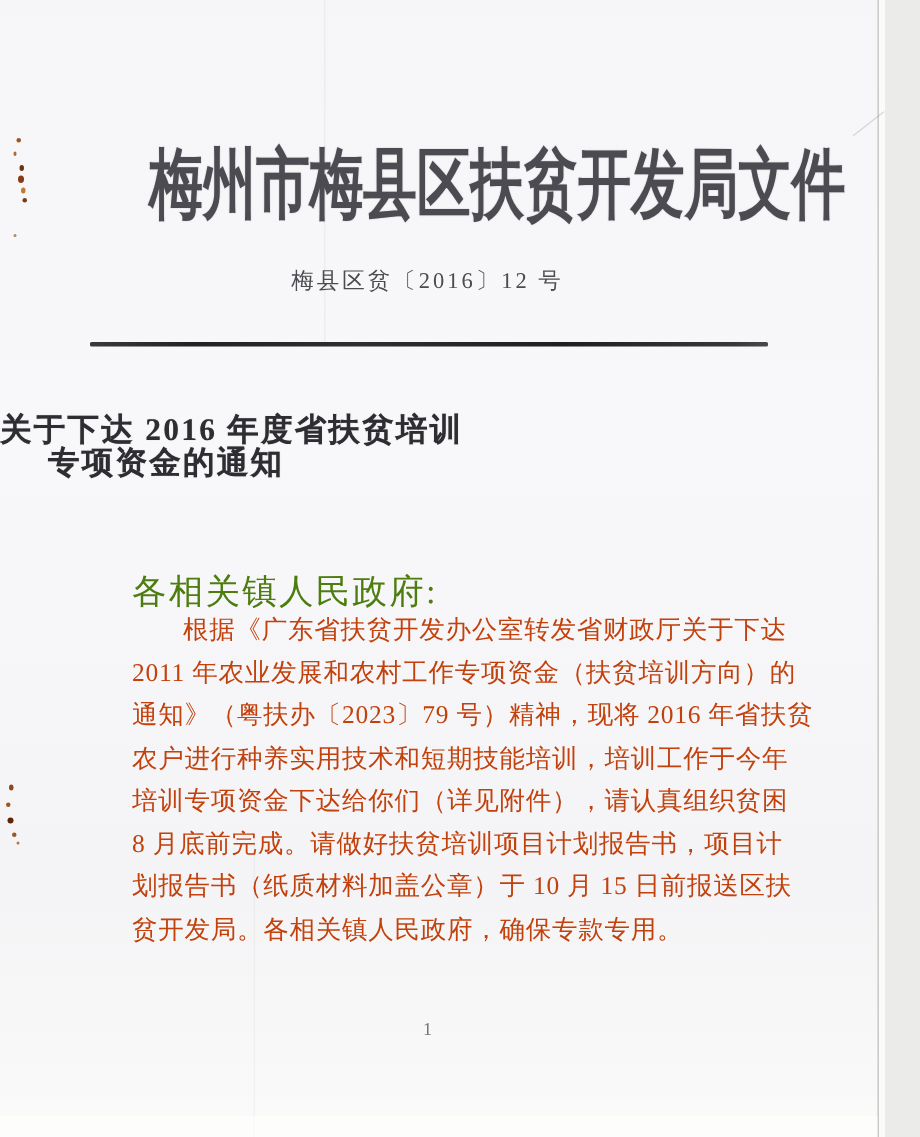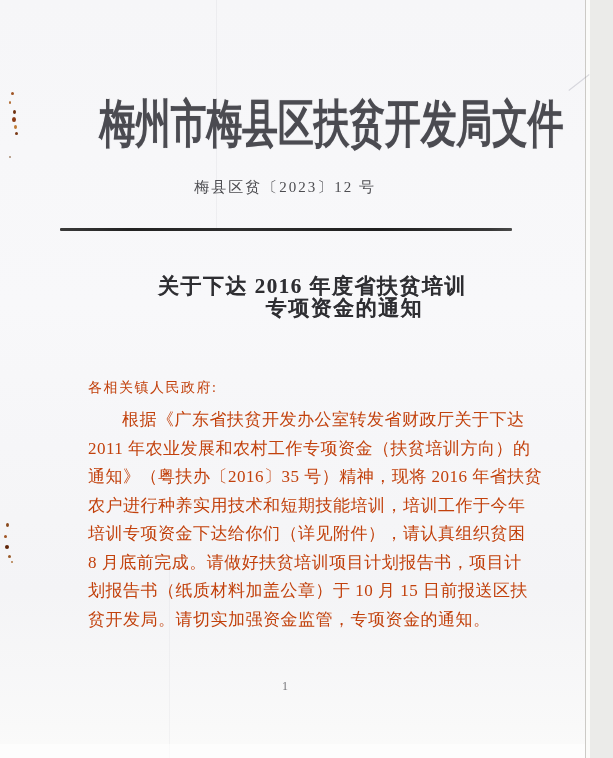--- a/index.html
+++ b/index.html
@@ -44,32 +44,31 @@
     font-size:15px;color:#4c4c50;letter-spacing:2px;
   }
   .rule{
     position:absolute;left:60px;top:228px;width:452px;height:3px;
     background:linear-gradient(90deg,#3a3a3a,#222 15%,#2e2e2e 40%,#1f1f1f 70%,#383838 95%,#4a4a4a);
     border-radius:1px;
   }
 
   
   .doc-title{
-    position:absolute;left:0;width:585px;text-align:center;
+    position:absolute;left:0;width:585px;text-align:left;
     font-size:21px;font-weight:bold;color:#2e2e32;letter-spacing:1.5px;
     text-shadow:0 0 0.5px rgba(46,46,50,0.5);
-    margin-left:20px;
   }
   .doc-title.l1{top:272px;}
   .doc-title.l2{top:294px;padding-left:32px;}
 
   
   .salutation{
     position:absolute;left:88px;top:379px;
-    font-size:14px;color:#c2410c;letter-spacing:1.5px;
+    font-size:23px;color:#4d7c0f;letter-spacing:1.5px;
   }
   .body-block{
     position:absolute;left:88px;top:406px;width:392px;
     font-size:17px;color:#c2410c;letter-spacing:0.5px;
   }
   .bline{
     height:28.5px;line-height:28.5px;
     text-align:justify;text-align-last:justify;
     white-space:nowrap;
   }
@@ -117,36 +116,36 @@
   <div class="speck s8"></div>
   <div class="speck s9"></div>
   <div class="speck s10"></div>
   <div class="speck s11"></div>
   <div class="speck s12"></div>
 
   <div class="masthead">
     <span>梅州市梅县区扶贫开发局文件</span>
   </div>
 
-  <div class="doc-number">梅县区贫〔2023〕12 号</div>
+  <div class="doc-number">梅县区贫〔2016〕12 号</div>
 
   <div class="rule"></div>
 
   <div class="doc-title l1">关于下达 2016 年度省扶贫培训</div>
   <div class="doc-title l2">专项资金的通知</div>
 
   <div class="salutation">各相关镇人民政府:</div>
 
   <div class="body-block">
     <div class="bline indent">根据《广东省扶贫开发办公室转发省财政厅关于下达</div>
     <div class="bline">2011 年农业发展和农村工作专项资金（扶贫培训方向）的</div>
-    <div class="bline">通知》（粤扶办〔2016〕35 号）精神，现将 2016 年省扶贫</div>
+    <div class="bline">通知》（粤扶办〔2023〕79 号）精神，现将 2016 年省扶贫</div>
     <div class="bline">农户进行种养实用技术和短期技能培训，培训工作于今年</div>
     <div class="bline">培训专项资金下达给你们（详见附件），请认真组织贫困</div>
     <div class="bline">8 月底前完成。请做好扶贫培训项目计划报告书，项目计</div>
     <div class="bline">划报告书（纸质材料加盖公章）于 10 月 15 日前报送区扶</div>
-    <div class="bline last">贫开发局。请切实加强资金监管，专项资金的通知。</div>
+    <div class="bline last">贫开发局。各相关镇人民政府，确保专款专用。</div>
   </div>
 
   <div class="page-number">1</div>
 
   <div class="shade-bottom"></div>
 </div>
 
 </body></html>

